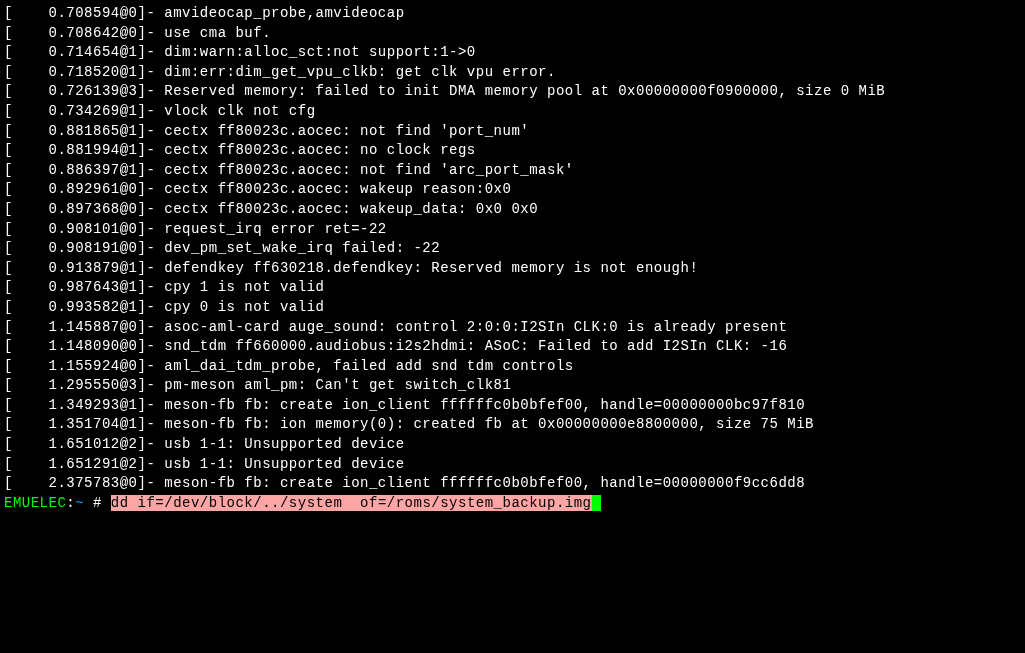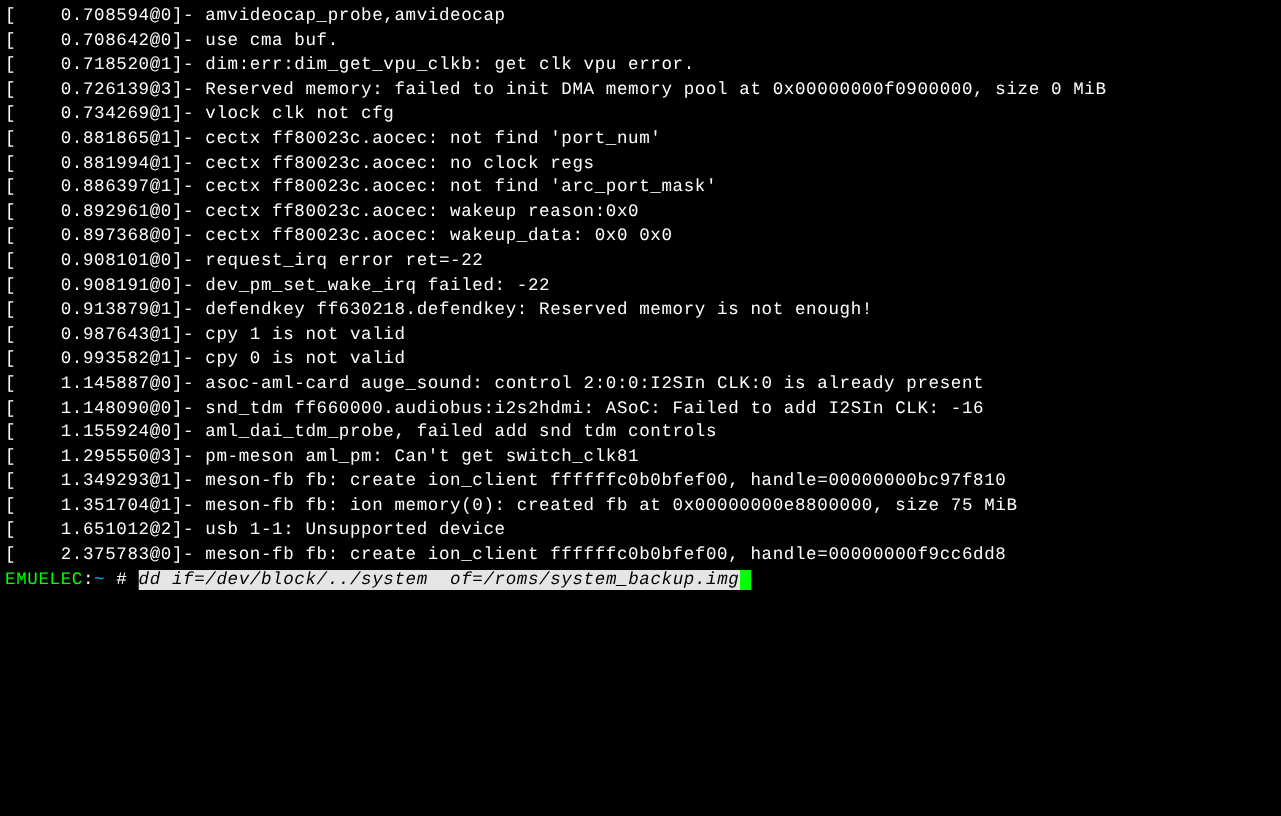--- a/index.html
+++ b/index.html
@@ -25,53 +25,54 @@
     .prompt-line {
       white-space: pre;
     }
     .prompt-host {
       color: #00ff00;
     }
     .prompt-path {
       color: #00aaff;
     }
     .prompt-cmd {
-      background: #e5e5e5;
+      background: #fca5a5;
       color: #000;
-      font-style: italic;
     }
     .cursor {
       background: #00ff00;
       display: inline-block;
       width: 9px;
       height: 16px;
       vertical-align: text-bottom;
     }
   </style>
 </head>
 <body>
 
 <div id="terminal">
     <div class="line">[    0.708594@0]- amvideocap_probe,amvideocap</div>
     <div class="line">[    0.708642@0]- use cma buf.</div>
+    <div class="line">[    0.714654@1]- dim:warn:alloc_sct:not support:1-&gt;0</div>
     <div class="line">[    0.718520@1]- dim:err:dim_get_vpu_clkb: get clk vpu error.</div>
     <div class="line">[    0.726139@3]- Reserved memory: failed to init DMA memory pool at 0x00000000f0900000, size 0 MiB</div>
     <div class="line">[    0.734269@1]- vlock clk not cfg</div>
     <div class="line">[    0.881865@1]- cectx ff80023c.aocec: not find 'port_num'</div>
     <div class="line">[    0.881994@1]- cectx ff80023c.aocec: no clock regs</div>
     <div class="line">[    0.886397@1]- cectx ff80023c.aocec: not find 'arc_port_mask'</div>
     <div class="line">[    0.892961@0]- cectx ff80023c.aocec: wakeup reason:0x0</div>
     <div class="line">[    0.897368@0]- cectx ff80023c.aocec: wakeup_data: 0x0 0x0</div>
     <div class="line">[    0.908101@0]- request_irq error ret=-22</div>
     <div class="line">[    0.908191@0]- dev_pm_set_wake_irq failed: -22</div>
     <div class="line">[    0.913879@1]- defendkey ff630218.defendkey: Reserved memory is not enough!</div>
     <div class="line">[    0.987643@1]- cpy 1 is not valid</div>
     <div class="line">[    0.993582@1]- cpy 0 is not valid</div>
     <div class="line">[    1.145887@0]- asoc-aml-card auge_sound: control 2:0:0:I2SIn CLK:0 is already present</div>
     <div class="line">[    1.148090@0]- snd_tdm ff660000.audiobus:i2s2hdmi: ASoC: Failed to add I2SIn CLK: -16</div>
     <div class="line">[    1.155924@0]- aml_dai_tdm_probe, failed add snd tdm controls</div>
     <div class="line">[    1.295550@3]- pm-meson aml_pm: Can't get switch_clk81</div>
     <div class="line">[    1.349293@1]- meson-fb fb: create ion_client ffffffc0b0bfef00, handle=00000000bc97f810</div>
     <div class="line">[    1.351704@1]- meson-fb fb: ion memory(0): created fb at 0x00000000e8800000, size 75 MiB</div>
     <div class="line">[    1.651012@2]- usb 1-1: Unsupported device</div>
+    <div class="line">[    1.651291@2]- usb 1-1: Unsupported device</div>
     <div class="line">[    2.375783@0]- meson-fb fb: create ion_client ffffffc0b0bfef00, handle=00000000f9cc6dd8</div>
   </div>
 <div class="prompt-line"><span class="prompt-host">EMUELEC</span>:<span class="prompt-path">~</span> <span>#</span> <span class="prompt-cmd">dd if=/dev/block/../system  of=/roms/system_backup.img</span><span class="cursor"></span></div>
 
 </body></html>

